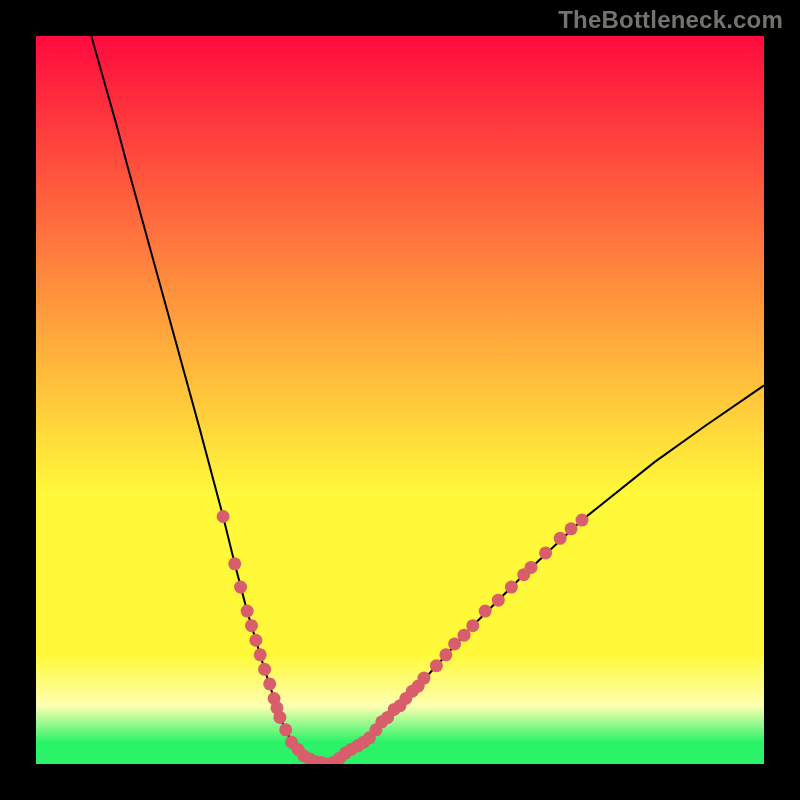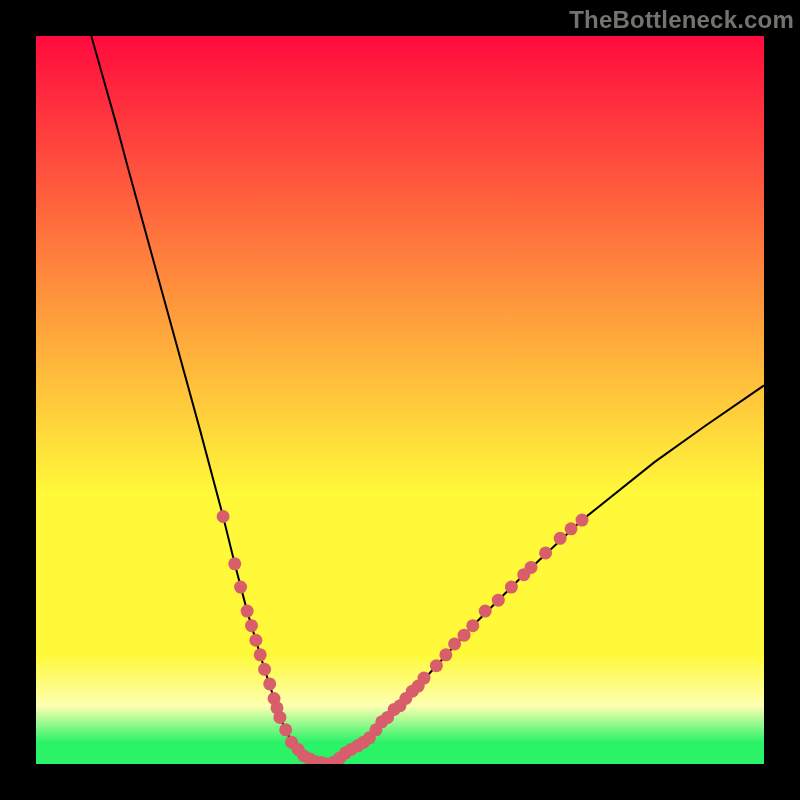--- a/index.html
+++ b/index.html
@@ -14,21 +14,21 @@
     position: absolute;
     left: 36px;
     top: 36px;
     width: 728px;
     height: 728px;
     overflow: hidden;
   }
   .watermark {
     position: absolute;
     top: 6px;
-    right: 6px;
+    right: 17px;
     font-family: Arial, Helvetica, sans-serif;
     font-size: 24px;
     font-weight: 600;
     color: #73736f;
     letter-spacing: 0.2px;
     z-index: 10;
   }
   svg {
     display: block;
   }

